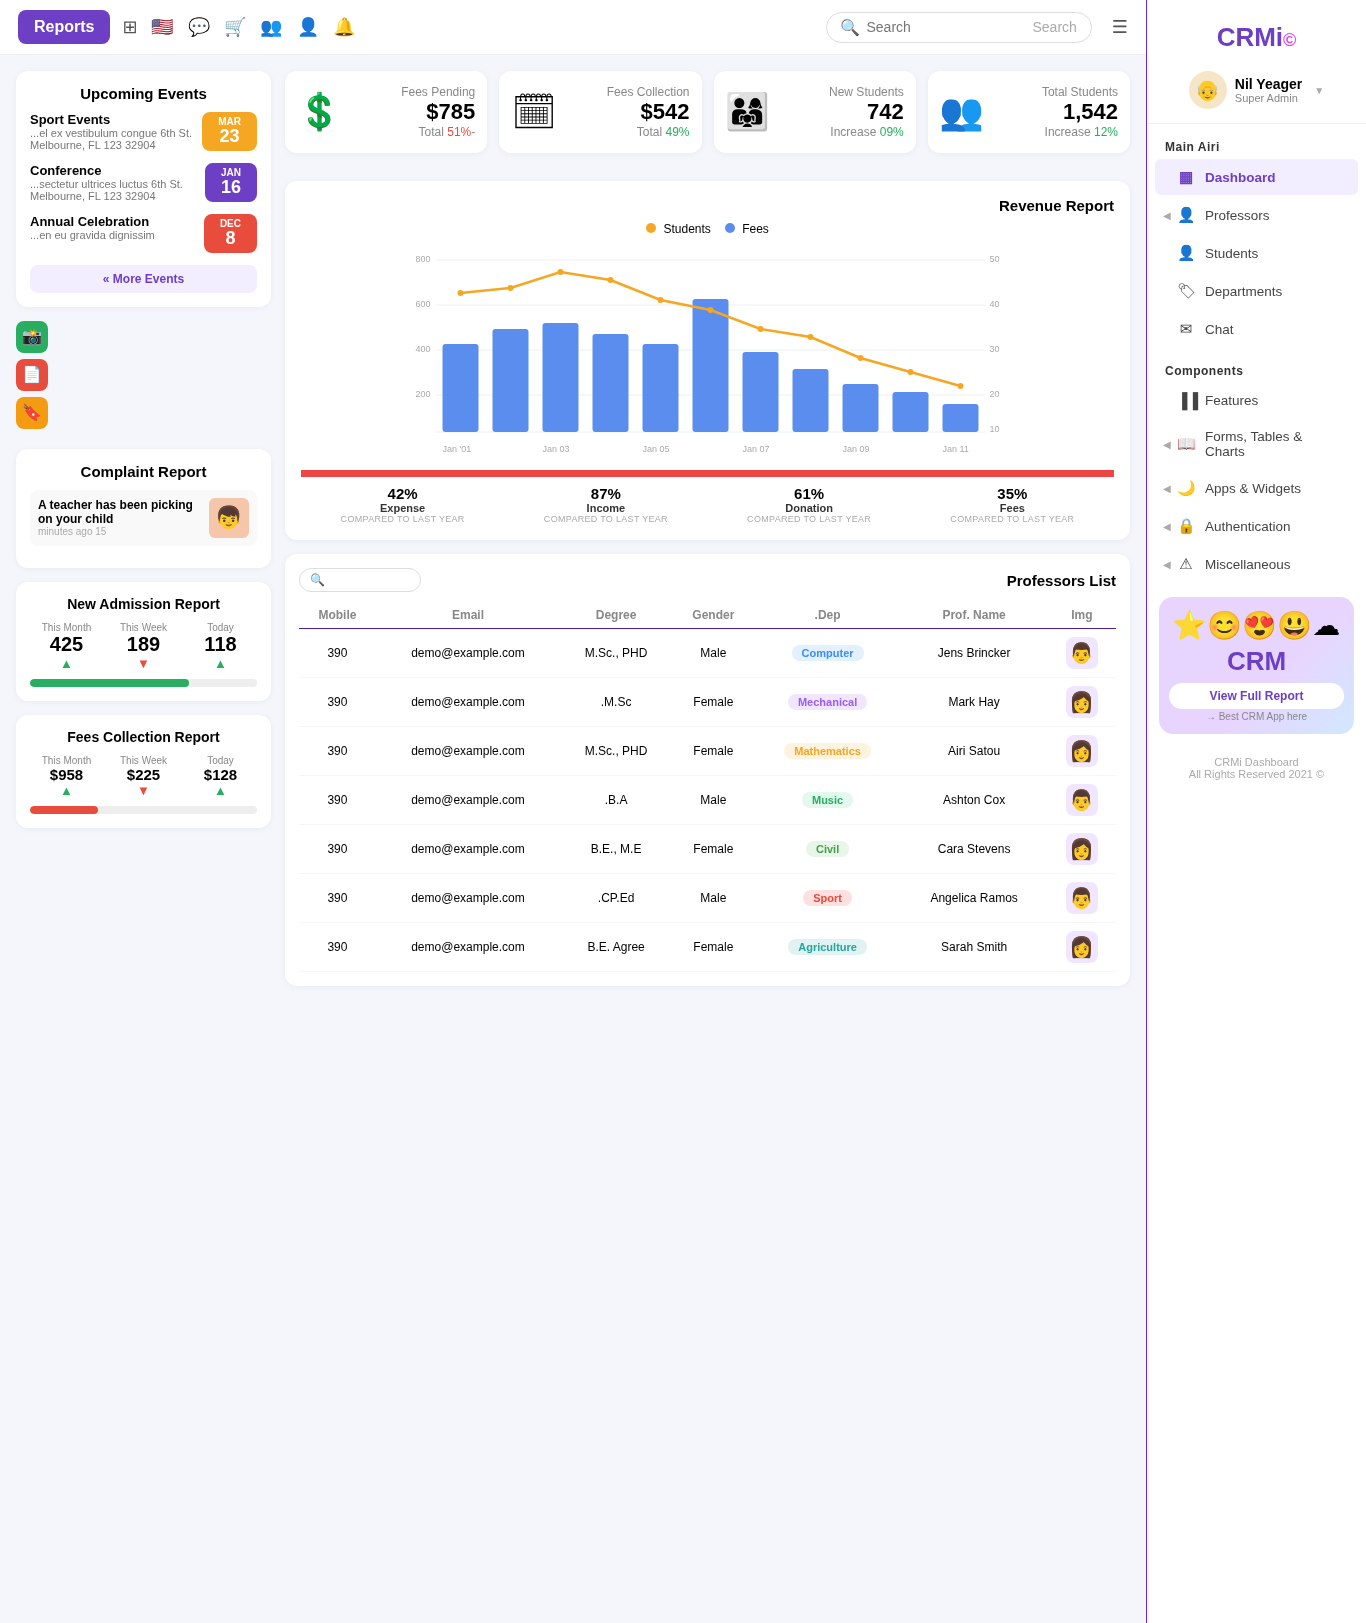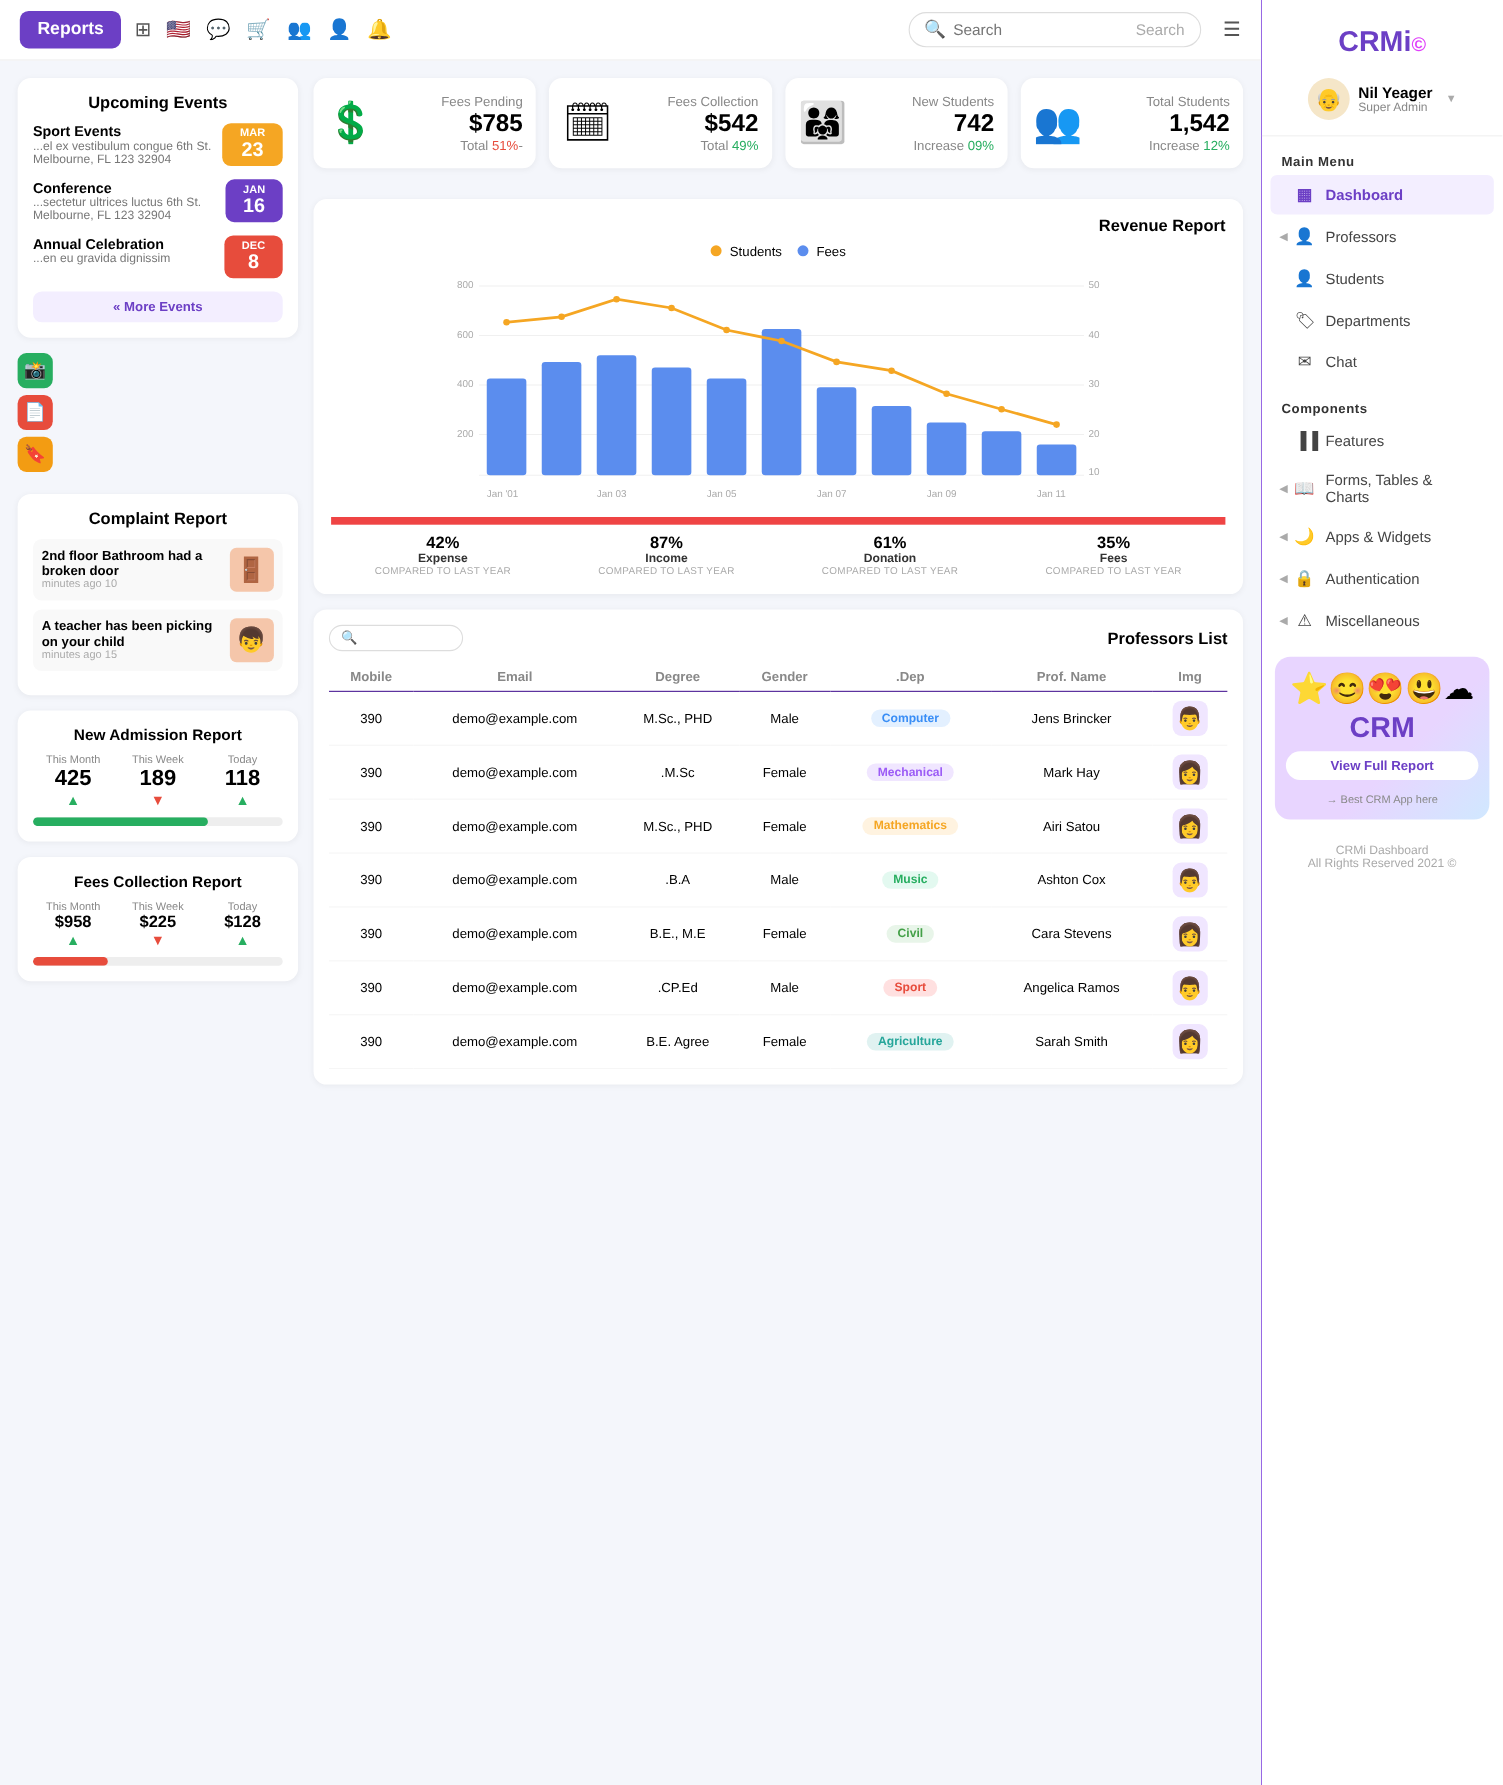--- a/index.html
+++ b/index.html
@@ -76,21 +76,21 @@
       border: none;
       border-radius: 20px;
       padding: 6px 16px;
       font-size: 12px;
       font-weight: 700;
       cursor: pointer;
       margin-top: 6px;
       display: block;
       width: 100%;
     }
-    .sidebar-crm-banner .crm-sub { font-size: 10px; color: #888; margin-top: 13px; }
+    .sidebar-crm-banner .crm-sub { font-size: 10px; color: #888; margin-top: 2px; }
     .sidebar-footer { text-align: center; font-size: 11px; color: #aaa; padding: 8px; }
 
     
     .main-content {
       margin-right: 220px;
       flex: 1;
       display: flex;
       flex-direction: column;
       min-width: 0;
     }
@@ -346,27 +346,20 @@
           <div style="display:flex; flex-direction:column; gap:6px; margin-bottom:6px;">
             <div class="quick-icon qi-green">📸</div>
             <div class="quick-icon qi-red">📄</div>
             <div class="quick-icon qi-orange">🔖</div>
           </div>
         </div>
 
         <div class="panel-card">
           <div class="panel-card-title">Complaint Report</div>
           <div id="complaints-list">
-      <div class="complaint-item">
-        <div class="complaint-info" style="flex:1">
-          <div class="complaint-text">2nd floor Bathroom had a broken door</div>
-          <div class="complaint-time">minutes ago 10</div>
-        </div>
-        <div class="complaint-img">🚪</div>
-      </div>
 
       <div class="complaint-item">
         <div class="complaint-info" style="flex:1">
           <div class="complaint-text">A teacher has been picking on your child</div>
           <div class="complaint-time">minutes ago 15</div>
         </div>
         <div class="complaint-img">👦</div>
       </div>
     </div>
         </div>
@@ -652,21 +645,21 @@
       <span style="color:#6c3fc5; font-size:26px; font-weight:900;">CRMi</span><span style="color:#e040fb; font-size:18px;">©</span>
     </div>
     <div class="sidebar-user">
       <div class="sidebar-avatar">👴</div>
       <div class="sidebar-user-info">
         <div class="name">Nil Yeager</div>
         <div class="role">Super Admin</div>
       </div>
       <span style="font-size:10px; color:#aaa; margin-left:4px;">▼</span>
     </div>
-    <div class="sidebar-section-title">Main Menu</div>
+    <div class="sidebar-section-title">Main Airi</div>
     <div class="sidebar-item active">
       <span class="si-icon">▦</span>
       <span>Dashboard</span>
     </div>
     <div class="sidebar-item">
       <span class="si-arrow">◀</span>
       <span class="si-icon">👤</span>
       <span>Professors</span>
     </div>
     <div class="sidebar-item">

